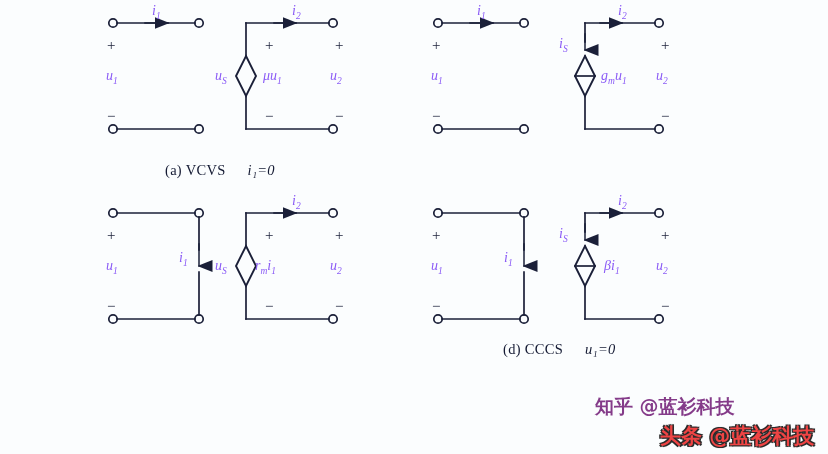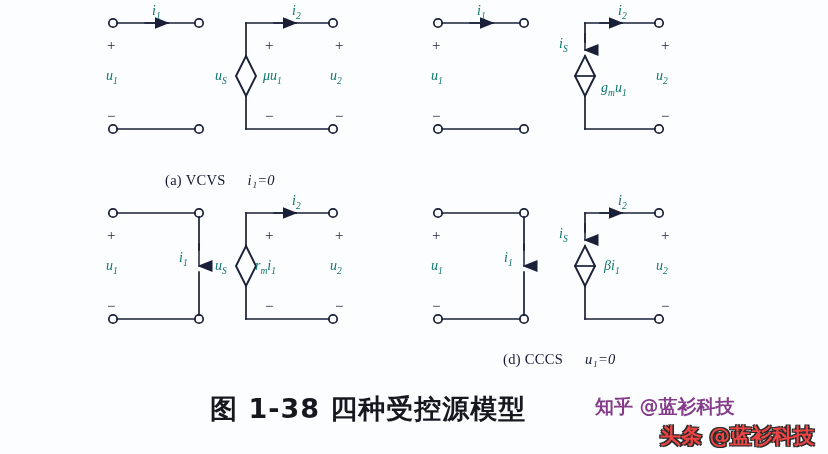--- a/index.html
+++ b/index.html
@@ -25,33 +25,32 @@
     position: absolute;
     left: 0; top: 0;
     width: 828px;
     height: 454px;
   }
   .cap {
     position: absolute;
     color: #141a33;
     font-family: "Liberation Serif", serif;
     white-space: nowrap;
-    margin-top: 10px;
   }
   .panel-caption {
     font-size: 14.5px;
     letter-spacing: 0.3px;
   }
   .panel-caption .cond {
     margin-left: 22px;
     font-style: italic;
   }
   .lbl {
     position: absolute;
-    color: #0f766e;
+    color: #8b5cf6;
     font-family: "Liberation Serif", serif;
     font-style: italic;
     font-size: 14px;
     white-space: nowrap;
   }
   .lbl sub {
     font-size: 9.5px;
     font-style: italic;
   }
   .sign {
@@ -232,21 +231,21 @@
       <span>i</span><sub>2</sub>
     </div>
     <div class="lbl" style="left:559px; top:36px;">
       <span>i</span><sub>S</sub>
     </div>
     <div class="sign" style="left:661px; top:38px;">+</div>
     <div class="sign" style="left:661px; top:109px;">−</div>
     <div class="lbl" style="left:656px; top:68px;">
       <span>u</span><sub>2</sub>
     </div>
-    <div class="lbl" style="left:601px; top:80px;">
+    <div class="lbl" style="left:601px; top:68px;">
       <span>g</span><sub>m</sub><span>u</span><sub>1</sub>
     </div>
 
     <div class="sign" style="left:107px; top:228px;">+</div>
     <div class="sign" style="left:107px; top:299px;">−</div>
     <div class="lbl" style="left:106px; top:258px;">
       <span>u</span><sub>1</sub>
     </div>
     <div class="lbl" style="left:179px; top:250px;">
       <span>i</span><sub>1</sub>
@@ -287,20 +286,19 @@
     <div class="lbl" style="left:656px; top:258px;">
       <span>u</span><sub>2</sub>
     </div>
     <div class="lbl" style="left:604px; top:258px;">
       <span>βi</span><sub>1</sub>
     </div>
     <div class="cap panel-caption" style="left:503px; top:341px;">
       <span>(d) CCCS</span><span class="cond">u₁=0</span>
     </div>
 
-    <div class="fig-title" style="left:210px; top:391px;">图  1-38  四种受控源模型</div>
 
     <div class="watermark" style="left:595px; top:394px;">知乎 @蓝衫科技</div>
 
     <div class="bottom-brand" style="left:660px; top:422px;">头条 @蓝衫科技</div>
 
   </div>
 </div>
 
 </body></html>

